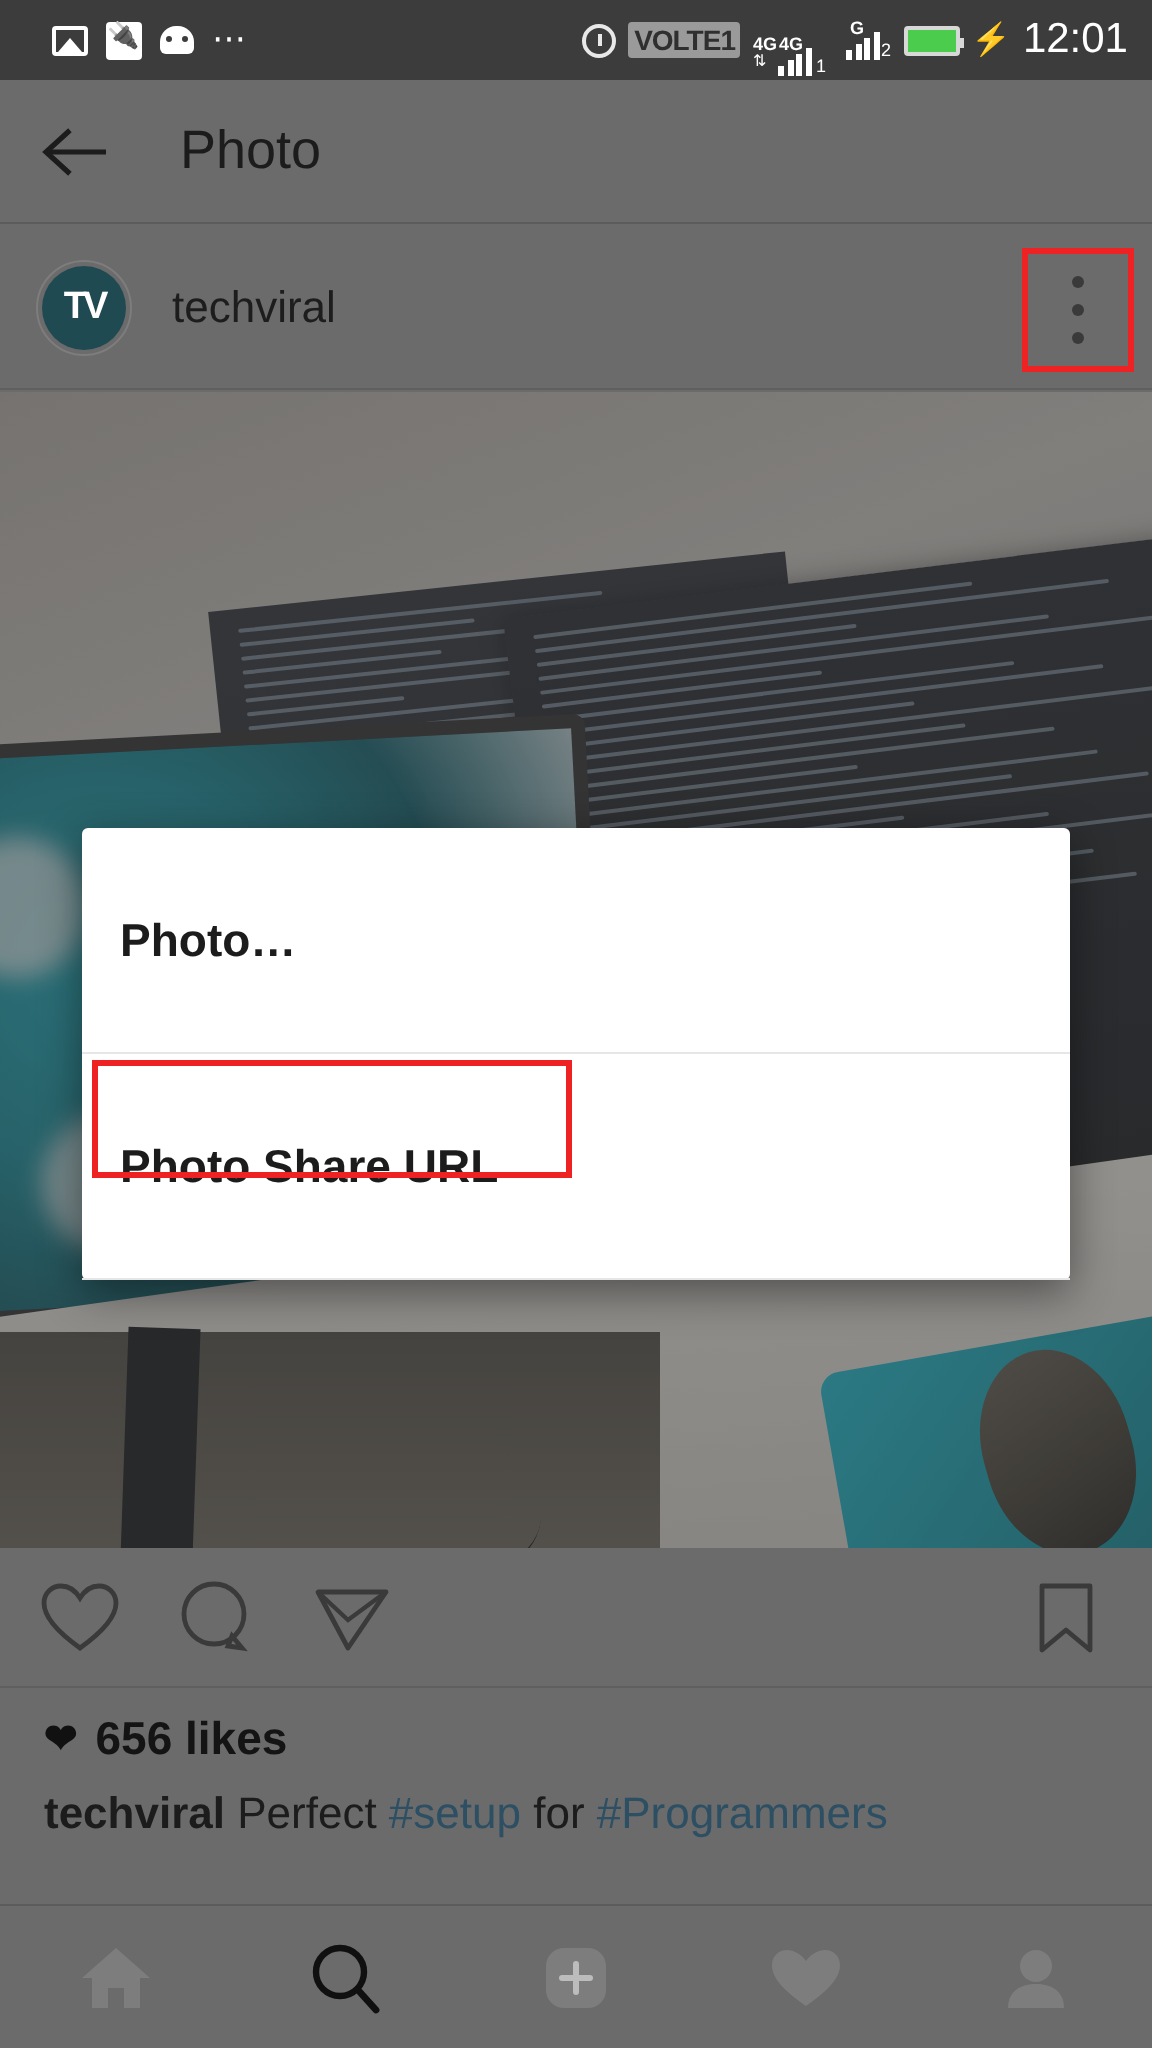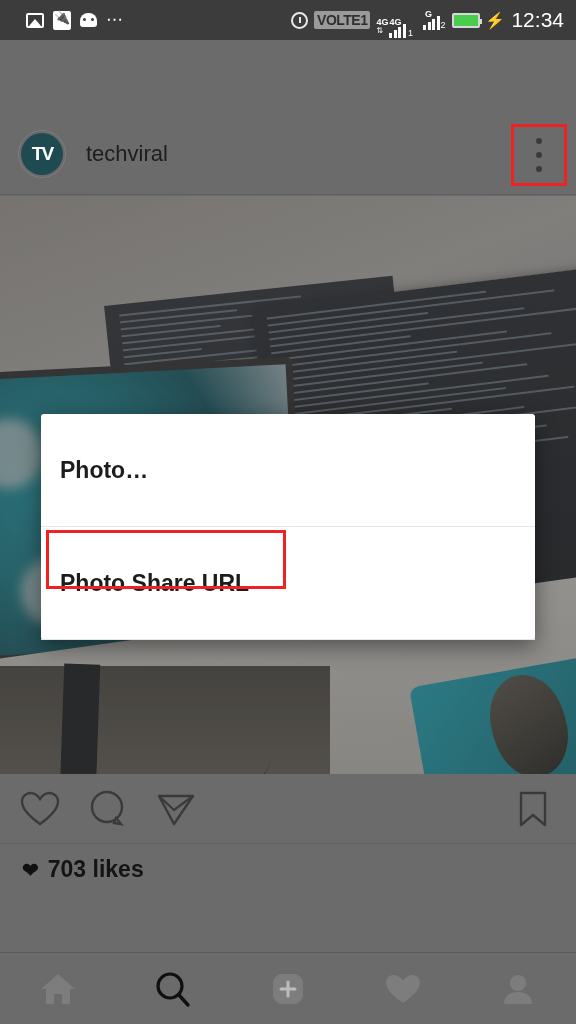--- a/index.html
+++ b/index.html
@@ -245,24 +245,33 @@
             <i></i>
             <i></i>
             <i></i>
           </span>
         <span class="sub">2</span>
       </span>
       <span class="battery">
           <span></span>
         </span>
       <span class="bolt">⚡</span>
-      <span class="clock">12:34</span>
-    </div>
-  </div>
-
+      <span class="clock">12:01</span>
+    </div>
+  </div>
+
+  <div class="appbar">
+    <div class="back">
+      <svg width="34" height="26" viewBox="0 0 34 26" aria-hidden="true">
+        <path d="M2 13 H32" stroke="#1c1c1c" stroke-width="2.6" fill="none"></path>
+        <path d="M13 3 L2 13 L13 23" stroke="#1c1c1c" stroke-width="2.6" fill="none" stroke-linecap="square"></path>
+      </svg>
+    </div>
+    <div class="appbar-title">Photo</div>
+  </div>
 
   <div class="posthead">
     <div class="avatar-wrap">
       <div class="avatar">
         <span class="tv">TV</span>
       </div>
     </div>
     <div class="username">techviral</div>
     <div class="menu-dots">
       <i></i>
@@ -379,21 +388,24 @@
     <span class="act bookmark">
       <svg width="34" height="38" viewBox="0 0 34 38" aria-hidden="true">
         <path d="M5 3 L29 3 L29 35 L17 25 L5 35 Z" fill="none" stroke="#3a3a3a" stroke-width="2.4" stroke-linejoin="round"></path>
       </svg>
     </span>
   </div>
 
   <div class="meta">
     <div class="likes">
       <span class="hrt">❤</span>
-      <span>703 likes</span>
+      <span>656 likes</span>
+    </div>
+    <div class="caption">
+      <span class="u">techviral</span><span> Perfect </span><span class="tag">#setup</span><span> for </span><span class="tag">#Programmers</span>
     </div>
   </div>
 
   <div class="bottomnav">
     <span class="nav-i">
       <svg width="40" height="36" viewBox="0 0 40 36" aria-hidden="true">
         <path d="M20 3 L37 18 L32 18 L32 33 L24 33 L24 23 L16 23 L16 33 L8 33 L8 18 L3 18 Z" fill="#7d7d7d"></path>
       </svg>
     </span>
     <span class="nav-i">

